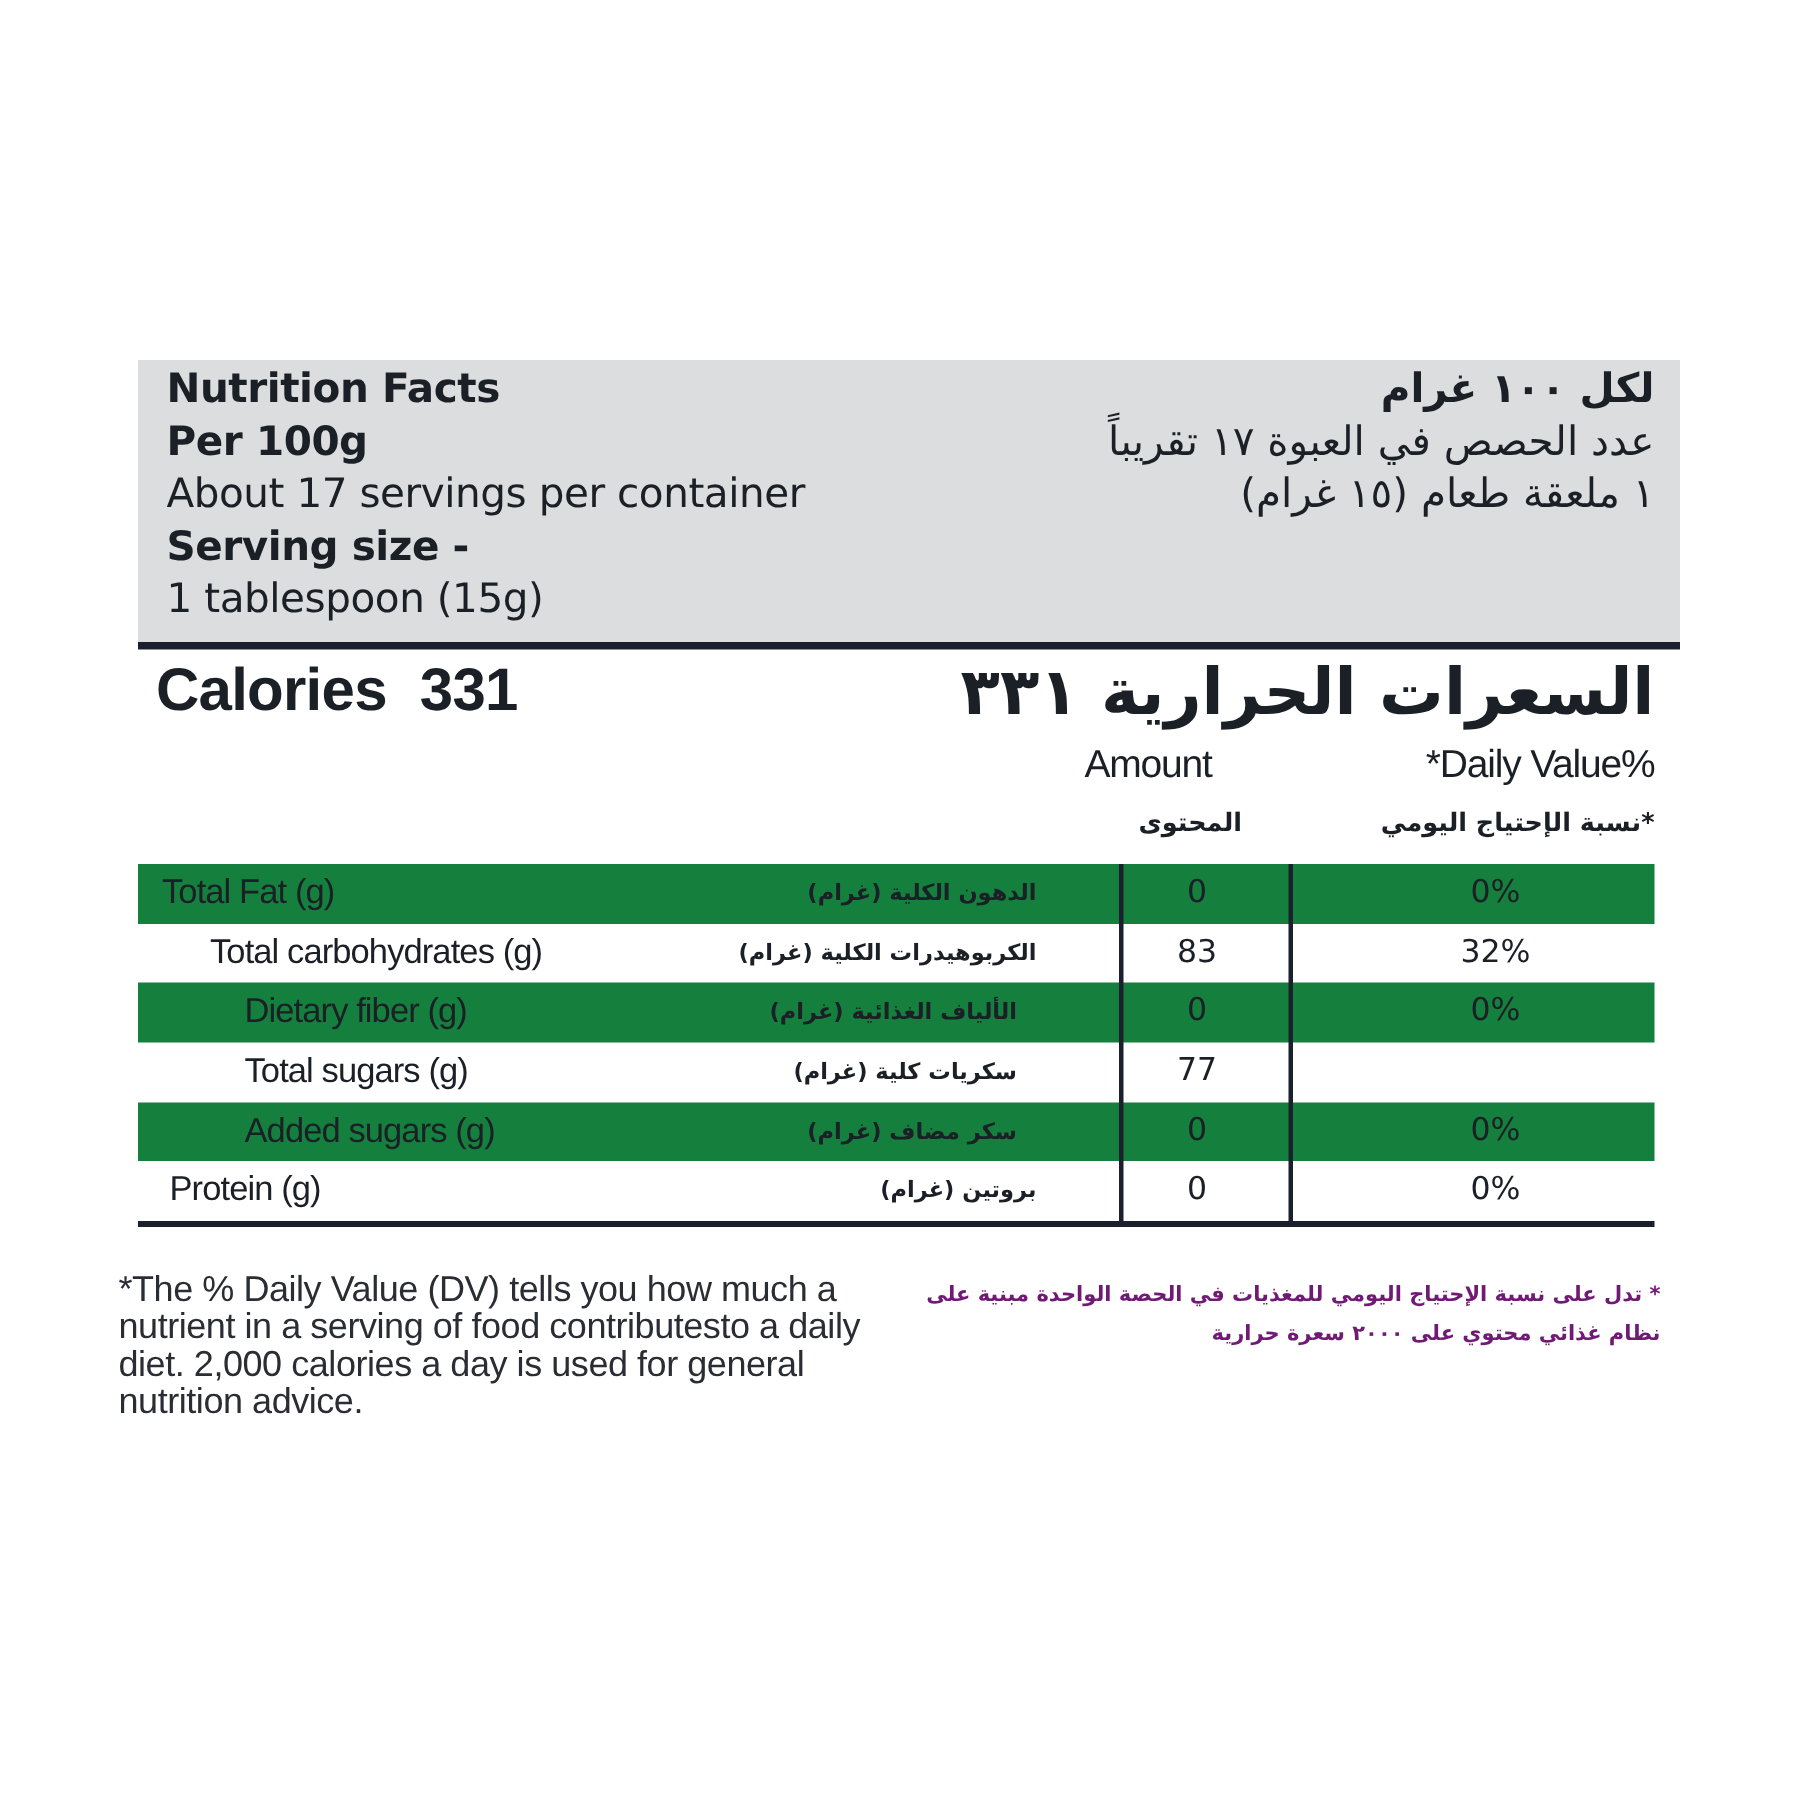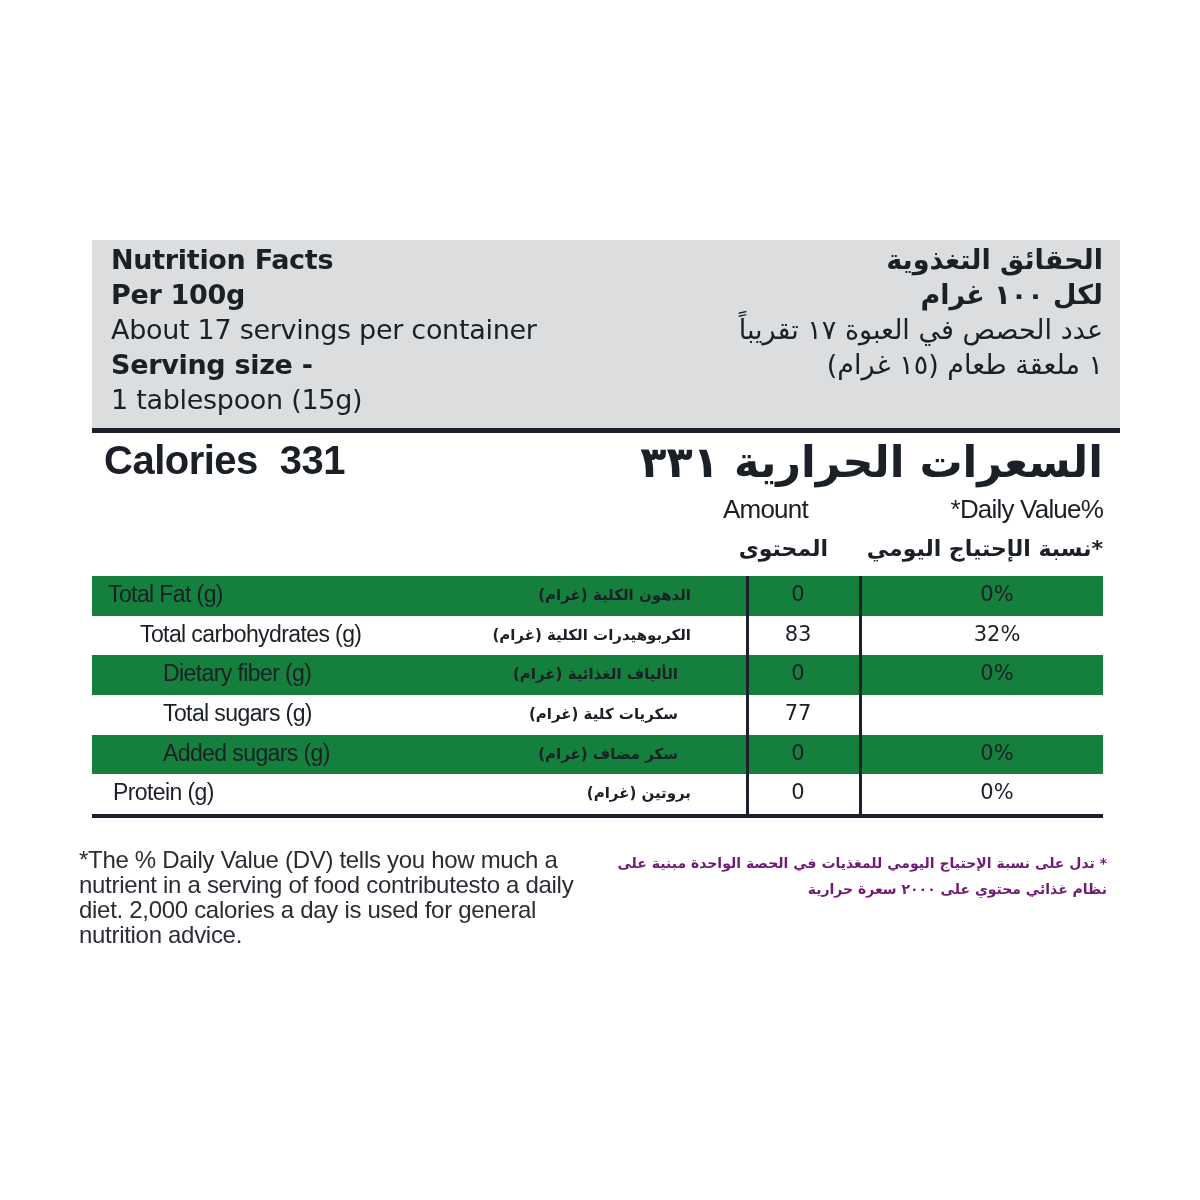--- a/index.html
+++ b/index.html
@@ -8,21 +8,21 @@
     .header-box { position:absolute; left:92px; top:240px; width:1028px; height:188px; background:#dcdddf; }
     .hdr-en { position:absolute; left:111px; top:242px; font-size:27px; line-height:35px; letter-spacing:-0.3px; }
     .hdr-en .bold { font-weight:bold; }
     .hdr-ar { position:absolute; right:97px; top:242px; font-size:27px; line-height:35px; text-align:right; direction:rtl; }
     .hdr-ar .bold { font-weight:bold; }
     .hdr-rule { position:absolute; left:92px; top:428px; width:1028px; height:5px; background:#1a212c; }
     .cal-en { position:absolute; left:104px; top:436px; font-family:"Liberation Sans", sans-serif; font-weight:bold; font-size:40px; line-height:48px; letter-spacing:-0.5px; }
     .cal-en .num { margin-left:22px; }
     .cal-ar { position:absolute; right:97px; top:438px; font-weight:bold; font-size:43px; line-height:48px; direction:rtl; text-align:right; }
     .col-head { position:absolute; top:492px; font-family:"Liberation Sans", sans-serif; font-size:26px; line-height:34px; letter-spacing:-0.8px; }
-    .col-head-ar { position:absolute; top:534px; font-weight:bold; font-size:22px; line-height:30px; direction:rtl; letter-spacing:-0.5px; }
+    .col-head-ar { position:absolute; top:534px; font-weight:bold; font-size:17px; line-height:30px; direction:rtl; letter-spacing:-0.5px; }
     .table { position:absolute; left:92px; top:576px; width:1011px; }
     .row { position:relative; height:39.7px; }
     .row.shaded { background:#15803d; }
     .row .en { position:absolute; top:0; line-height:36px; font-family:"Liberation Sans", sans-serif; font-size:23px; letter-spacing:-0.6px; }
     .row .ar { position:absolute; right:412px; top:0; line-height:38px; font-size:15px; font-weight:bold; direction:rtl; letter-spacing:-0.4px; }
     .row .amt { position:absolute; left:656px; width:100px; text-align:center; top:0; line-height:36px; font-size:21px; }
     .row .dv  { position:absolute; left:810px; width:190px; text-align:center; top:0; line-height:36px; font-size:21px; }
     .vline { position:absolute; top:576px; width:3px; height:238px; background:#1a212c; }
     .tbl-rule { position:absolute; left:92px; top:814px; width:1011px; height:4px; background:#1a212c; }
     .foot-en { position:absolute; left:79px; top:847px; width:500px; font-family:"Liberation Sans", sans-serif; font-size:24px; line-height:25px; color:#2a2d33; letter-spacing:-0.3px; }
@@ -35,21 +35,20 @@
 
 <div class="hdr-en">
   <div class="bold">Nutrition Facts</div>
   <div class="bold">Per  100g</div>
   <div>About 17 servings per container</div>
   <div class="bold">Serving size -</div>
   <div>1 tablespoon (15g)</div>
 </div>
 
 <div class="hdr-ar">
-  <div class="bold">الحقائق التغذوية</div>
   <div class="bold">لكل ١٠٠ غرام</div>
   <div>عدد الحصص في العبوة ١٧ تقريباً</div>
   <div>١ ملعقة طعام (١٥ غرام)</div>
 </div>
 
 <div class="hdr-rule"></div>
 
 <div class="cal-en">
   <span>Calories</span><span class="num">331</span>
 </div>

